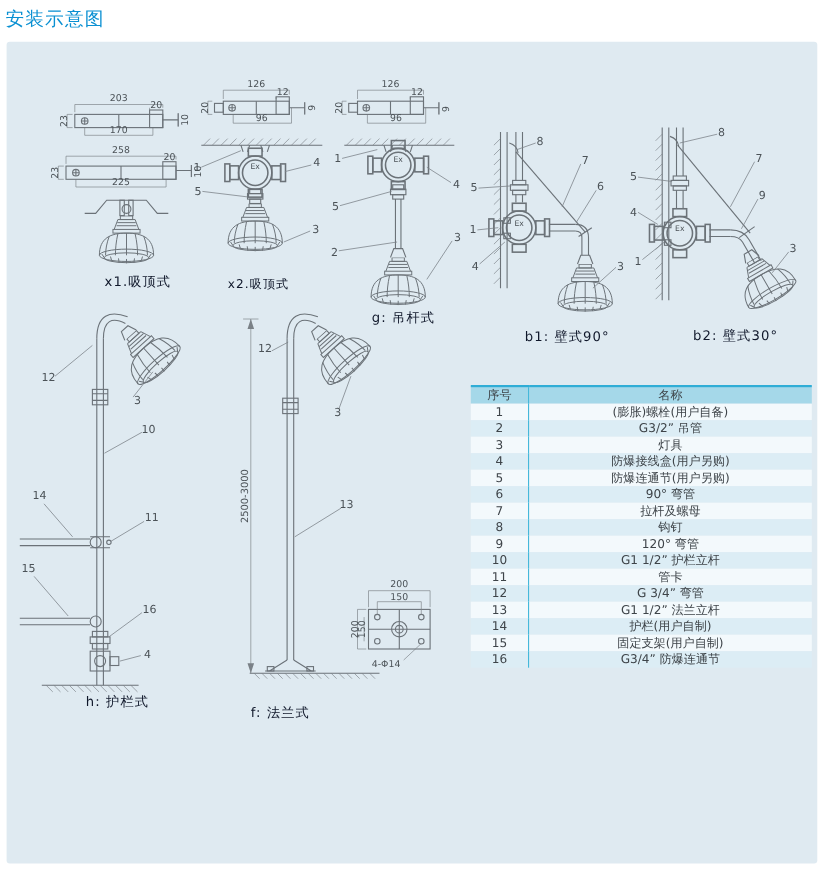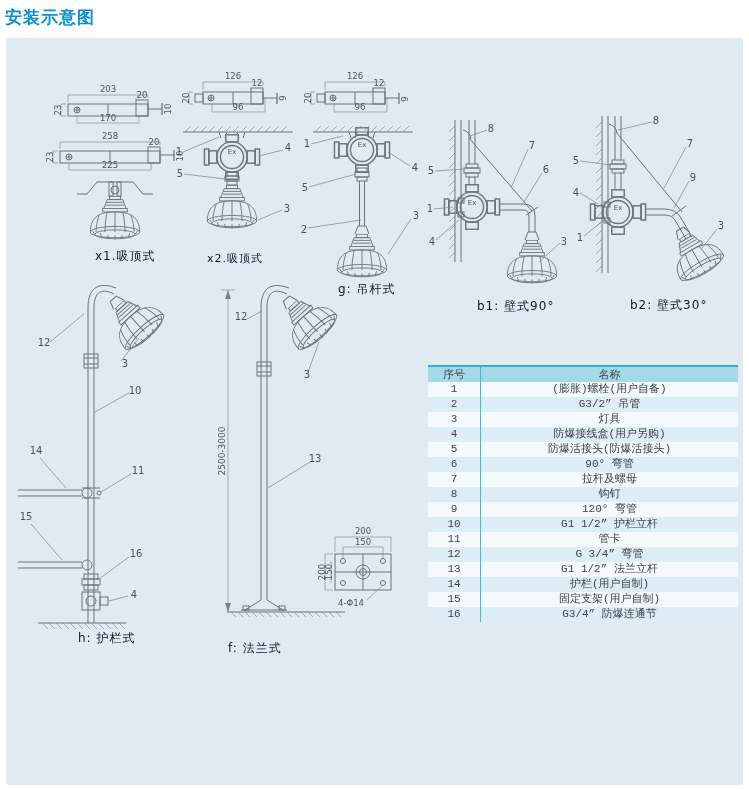--- a/index.html
+++ b/index.html
@@ -1,32 +1,32 @@
 <!DOCTYPE html>
 <html><head>
 <meta charset="utf-8">
 <style>
   html,body{margin:0;padding:0;background:#fff;}
   .page{position:relative;width:749px;height:790px;background:#ffffff;
         font-family:"DejaVu Sans",sans-serif;overflow:hidden;}
-  .title{position:absolute;left:5px;top:6px;font-size:17px;font-weight:bold;
+  .title{position:absolute;left:5px;top:6px;font-size:17px;font-weight:normal;
          color:#0a90d2;letter-spacing:1px;}
   .panel{position:absolute;left:6px;top:38px;width:737px;height:747px;
          background:#dfeaf1;border-radius:3px;}
   .diag{position:absolute;overflow:visible;}
   .ln{stroke:#6b7278;stroke-width:1;fill:none;}
   .dl{stroke:#7a8187;stroke-width:.6;fill:none;}
   .ld{stroke:#7a8187;stroke-width:.7;fill:none;}
   .diag text{font-family:"DejaVu Sans",sans-serif;fill:#4b5257;stroke:none;}
   .dim{font-size:8.5px;text-anchor:middle;}
   .co{font-size:10px;text-anchor:middle;}
   .ex{font-size:7px;text-anchor:middle;fill:#5a6166;}
   .cap{position:absolute;font-size:12px;color:#0f172a;letter-spacing:1px;}
-  table.parts{position:absolute;left:428px;top:365px;width:310px;
-      border-collapse:collapse;table-layout:fixed;font-size:11px;color:#3e4449;font-family:Liberation Mono, monospace;}
+  table.parts{position:absolute;left:428px;top:350px;width:310px;
+      border-collapse:collapse;table-layout:fixed;font-size:11px;color:#3e4449;}
   table.parts th{background:#a5d8e9;border-top:2px solid #2fadd6;height:15px;
       font-weight:normal;padding:0;text-align:center;}
   table.parts td{height:15px;padding:0;text-align:center;line-height:1;}
   table.parts th:first-child,table.parts td:first-child{width:52px;
       border-right:1px solid #45b8da;}
   table.parts tbody tr:nth-child(odd){background:#f3f9fc;}
   table.parts tbody tr:nth-child(even){background:#dcedf5;}
 </style>
 </head>
 <body>
@@ -402,21 +402,21 @@
       <tr>
           <td>3</td>
           <td>灯具</td>
         </tr>
       <tr>
           <td>4</td>
           <td>防爆接线盒(用户另购)</td>
         </tr>
       <tr>
           <td>5</td>
-          <td>防爆活接头(防爆活接头)</td>
+          <td>防爆连通节(用户另购)</td>
         </tr>
       <tr>
           <td>6</td>
           <td>90° 弯管</td>
         </tr>
       <tr>
           <td>7</td>
           <td>拉杆及螺母</td>
         </tr>
       <tr>

